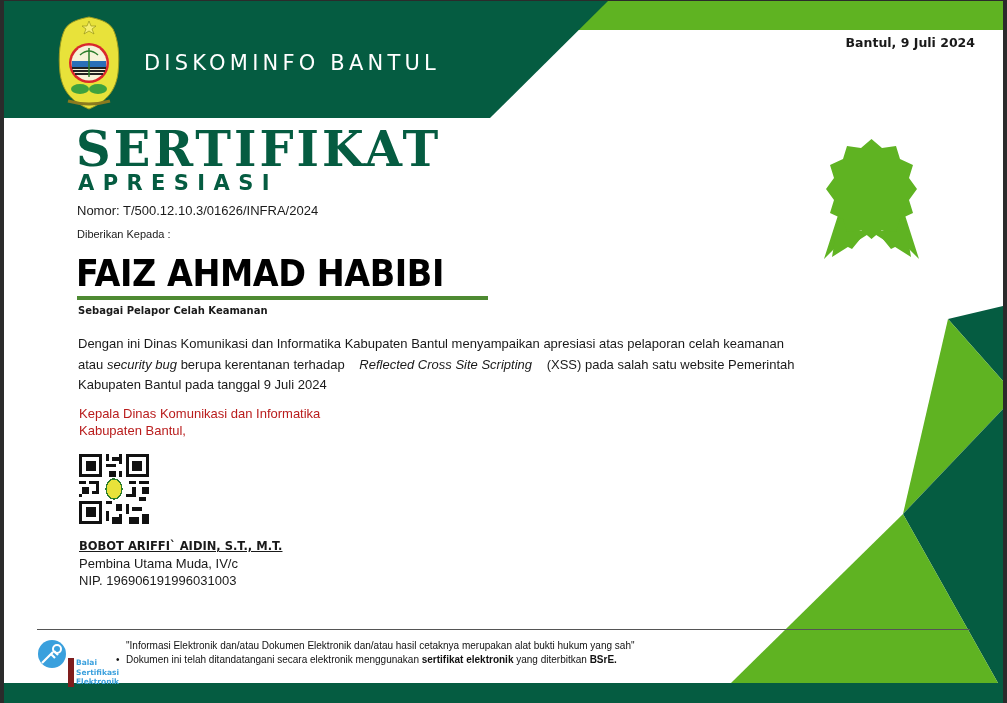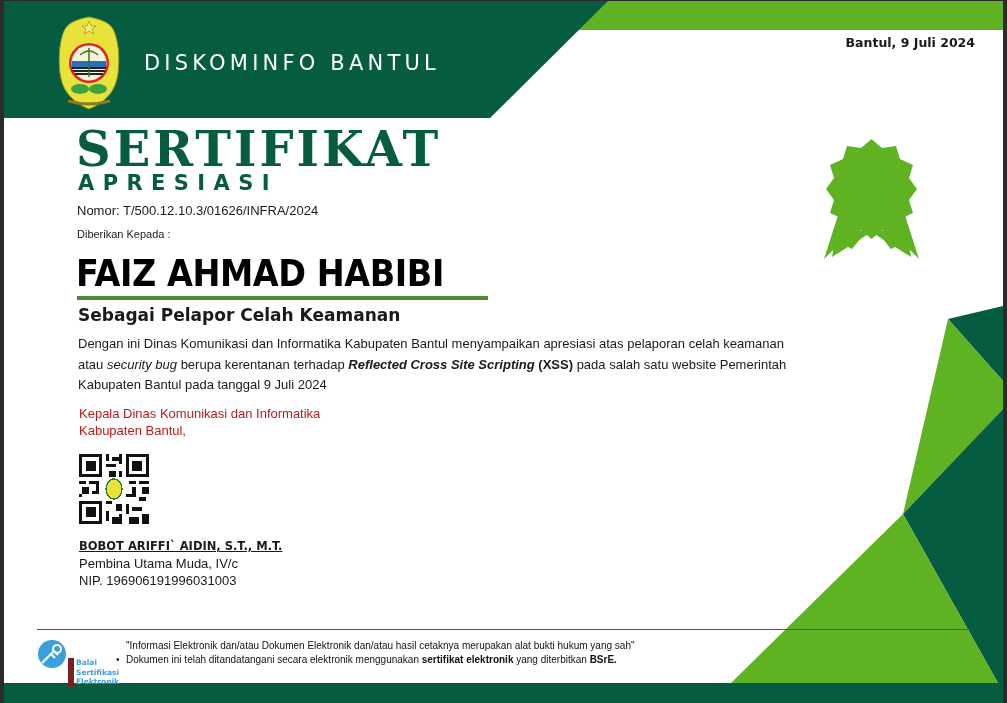--- a/index.html
+++ b/index.html
@@ -9,24 +9,24 @@
   .bg-svg { position: absolute; left: 0; top: 0; width: 999px; height: 702px; }
   .abs { position: absolute; }
   .header-title { left: 140px; top: 50px; color: #ffffff; font-family: "DejaVu Sans", sans-serif; font-size: 21px; letter-spacing: 4.2px; font-weight: normal; }
   .date { right: 28px; top: 34px; font-family: "DejaVu Sans", sans-serif; font-weight: bold; font-size: 12.5px; color: #1a1a1a; }
   .cert-title { left: 72px; top: 118px; font-family: "DejaVu Serif", serif; font-weight: bold; font-size: 48px; letter-spacing: 3px; color: #055c41; line-height: 60px; }
   .cert-sub { left: 74px; top: 170px; font-family: "DejaVu Sans", sans-serif; font-weight: bold; font-size: 21px; letter-spacing: 8.4px; color: #055c41; }
   .nomor { left: 73px; top: 202px; font-size: 13px; color: #1a1a1a; }
   .diberikan { left: 73px; top: 227px; font-size: 11px; color: #1a1a1a; }
   .recipient { left: 72px; top: 250px; font-family: "DejaVu Sans", sans-serif; font-weight: bold; font-size: 38px; color: #000; letter-spacing: -0.5px; transform: scaleX(0.88); transform-origin: left top; white-space: nowrap; }
   .name-underline { left: 73px; top: 295px; width: 411px; height: 4px; background: #4e8a32; }
-  .role { left: 74px; top: 304px; font-family: "DejaVu Sans", sans-serif; font-weight: bold; font-size: 17px; color: #1a1a1a; }
+  .role { left: 74px; top: 304px; font-family: "DejaVu Sans", sans-serif; font-weight: bold; font-size: 10px; color: #1a1a1a; }
   .body-text { left: 74px; top: 333px; width: 720px; font-size: 13px; line-height: 20.5px; color: #1a1a1a; }
   .body-text i { font-style: italic; }
-  .body-text b { font-weight: bold; }
+  .body-text b { font-weight: normal; margin-left: 11px; }
   .signer-title { left: 75px; top: 404px; font-size: 13px; line-height: 17px; color: #b91c1c; }
   .qr { left: 75px; top: 453px; width: 70px; height: 70px; }
   .signer-name { left: 75px; top: 538px; font-family: "DejaVu Sans", sans-serif; font-weight: bold; font-size: 11.5px; color: #1a1a1a; text-decoration: underline; }
   .signer-rank { left: 75px; top: 555px; font-size: 13px; color: #1a1a1a; }
   .signer-nip { left: 75px; top: 572px; font-size: 13px; color: #1a1a1a; }
   .footer-line { left: 33px; top: 628px; width: 933px; height: 1px; background: #555; }
   .bsre-logo { left: 33px; top: 638px; width: 30px; height: 30px; }
   .bsre-text { left: 64px; top: 638px; font-family: "DejaVu Sans", sans-serif; font-weight: bold; font-size: 7.5px; line-height: 9.5px; color: #3aa0dd; border-left: 6px solid #7f1d1d; padding-left: 2px; margin-top: 19px; }
   .footer-notes { left: 112px; top: 638px; font-size: 10px; line-height: 13.8px; color: #111; }
   .footer-notes .bullet { display: inline-block; width: 10px; }

